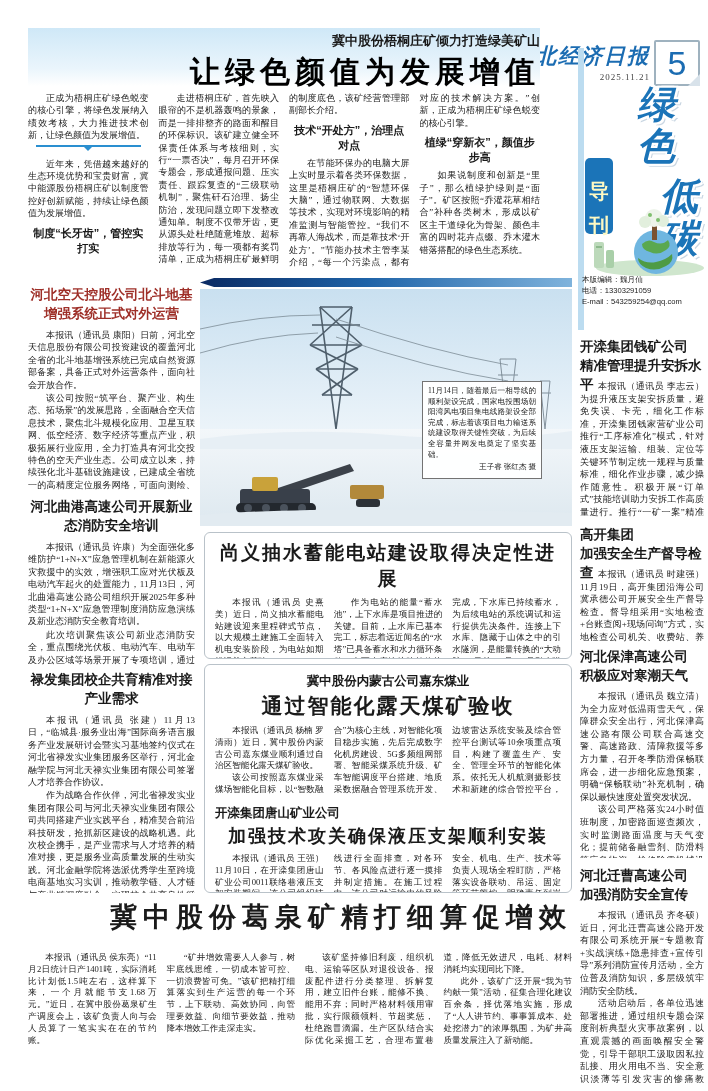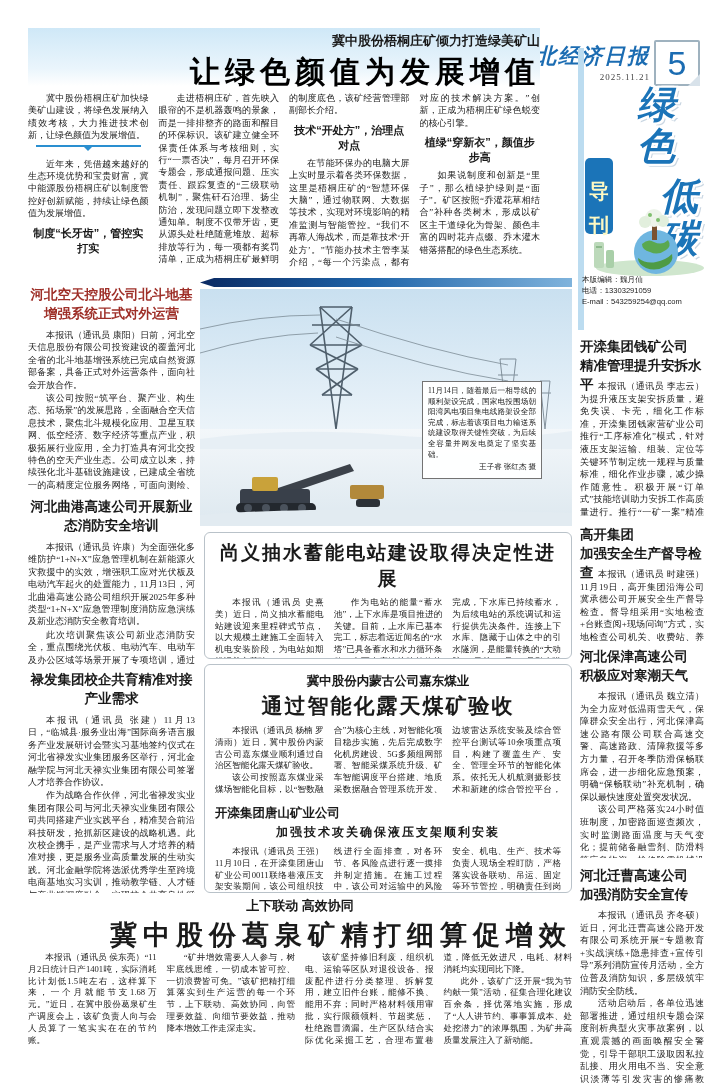--- a/index.html
+++ b/index.html
@@ -83,21 +83,21 @@
   </div>
   <div class="page-no" data-name="page-number-box">
     <span data-name="page-number">5</span>
   </div>
 
   <div class="lead" data-name="lead-article-header">
     <div class="lead-kicker" data-name="lead-kicker">冀中股份梧桐庄矿倾力打造绿美矿山</div>
     <div class="lead-title" data-name="lead-headline">让绿色颜值为发展增值</div>
   </div>
   <div class="lead-body" data-name="lead-article-body">
-      <p data-name="paragraph">冀中股份梧桐庄矿加快绿美矿山建设，将绿色发展纳入绩效考核，大力推进技术创新，让绿色颜值为发展增值。</p>
+      <p data-name="paragraph">正成为梧桐庄矿绿色蜕变的核心引擎，将绿色发展纳入绩效考核，大力推进技术创新，让绿色颜值为发展增值。</p>
       <div class="chevron" data-name="wave-divider-icon"></div>
       <p data-name="paragraph">近年来，凭借越来越好的生态环境优势和宝贵财富，冀中能源股份梧桐庄矿以制度管控好创新赋能，持续让绿色颜值为发展增值。</p>
       <div class="colsub" data-name="sub-headline">制度“长牙齿”，管控实打实</div>
       <p data-name="paragraph">走进梧桐庄矿，首先映入眼帘的不是机器轰鸣的景象，而是一排排整齐的路面和醒目的环保标识。该矿建立健全环保责任体系与考核细则，实行“一票否决”，每月召开环保专题会，形成通报问题、压实责任、跟踪复查的“三级联动机制”，聚焦矸石治理、扬尘防治，发现问题立即下发整改通知单。制度不仅带牙齿，更从源头处杜绝随意堆放、超标排放等行为，每一项都有奖罚清单，正成为梧桐庄矿最鲜明的制度底色，该矿经营管理部副部长介绍。</p>
       <div class="colsub" data-name="sub-headline">技术“开处方”，治理点对点</div>
       <p data-name="paragraph">在节能环保办的电脑大屏上实时显示着各类环保数据，这里是梧桐庄矿的“智慧环保大脑”，通过物联网、大数据等技术，实现对环境影响的精准监测与智能管控。“我们不再靠人海战术，而是靠技术‘开处方’。”节能办技术主管李某介绍，“每一个污染点，都有对应的技术解决方案。”创新，正成为梧桐庄矿绿色蜕变的核心引擎。</p>
       <div class="colsub" data-name="sub-headline">植绿“穿新衣”，颜值步步高</div>
       <p data-name="paragraph">如果说制度和创新是“里子”，那么植绿护绿则是“面子”。矿区按照“乔灌花草相结合”补种各类树木，形成以矿区主干道绿化为骨架、颜色丰富的四时花卉点缀、乔木灌木错落搭配的绿色生态系统。</p>
     </div>
 
@@ -184,28 +184,27 @@
   </div>
 
   <div class="mbox" style="left:204px;top:664px;width:368px;height:229px;" data-name="article-box-jiadong-tangshan">
     <div class="mid-kicker" data-name="article-kicker-jiadong">冀中股份内蒙古公司嘉东煤业</div>
     <div class="mid-title" style="font-size:21px;" data-name="article-headline-jiadong">通过智能化露天煤矿验收</div>
     <div class="cols3" style="height:74px;" data-name="article-body-jiadong">
         <p data-name="paragraph">本报讯（通讯员 杨楠 罗清雨）近日，冀中股份内蒙古公司嘉东煤业顺利通过自治区智能化露天煤矿验收。</p>
         <p data-name="paragraph">该公司按照嘉东煤业采煤场智能化目标，以“智数融合”为核心主线，对智能化项目稳步实施，先后完成数字化机房建设、5G多频组网部署、智能采煤系统升级、矿车智能调度平台搭建、地质采数据融合管理系统开发、边坡雷达系统安装及综合管控平台测试等10余项重点项目，构建了覆盖生产、安全、管理全环节的智能化体系。依托无人机航测摄影技术和新建的综合管控平台，实现了多业务系统集中管控，通过“人、机、事”多源数据的实时融合与智能分析，形成了矿区“一张图”指挥管理模式；智能调度系统有效降低了设备损耗与安全事故率，综合管控平台显著提升了管理效率，数据融合平台为生产决策提供了有力支撑，全面实现了“少人、安全、降本、增效”的建设目标。</p>
       </div>
     <div class="mid-kicker leftal" style="margin-top:6px;" data-name="article-kicker-tangshan">开滦集团唐山矿业公司</div>
-    <div class="mid-title" style="font-size:12px;" data-name="article-headline-tangshan">加强技术攻关确保液压支架顺利安装</div>
+    <div class="mid-title" style="font-size:18px;" data-name="article-headline-tangshan">加强技术攻关确保液压支架顺利安装</div>
     <div class="cols3" style="height:66px;" data-name="article-body-tangshan">
         <p data-name="paragraph">本报讯（通讯员 王强）11月10日，在开滦集团唐山矿业公司0011联络巷液压支架安装期间，该公司组织技术团队集中攻关，对运输路线进行全面排查，对各环节、各风险点进行逐一摸排并制定措施。在施工过程中，该公司对运输中的风险点制定专项治理措施，做到安全、机电、生产、技术等负责人现场全程盯防，严格落实设备联动、吊运、固定等环节管控，明确责任到岗全程护航。</p>
       </div>
   </div>
 
   <div style="position:absolute;left:28px;top:897px;width:544px;" data-name="article-header-gequan">
-    <div class="bottom-kicker" data-name="article-kicker-gequan">上下联动  高效协同</div>
     <div class="bottom-title" data-name="article-headline-gequan">冀中股份葛泉矿精打细算促增效</div>
   </div>
   <div class="cols4" style="position:absolute;left:28px;top:952px;width:544px;height:133px;" data-name="article-body-gequan">
       <p data-name="paragraph">本报讯（通讯员 侯东亮）“11月2日统计日产1401吨，实际消耗比计划低1.5吨左右，这样算下来，一个月就能节支1.68万元。”近日，在冀中股份葛泉矿生产调度会上，该矿负责人向与会人员算了一笔实实在在的节约账。</p>
       <p data-name="paragraph">“矿井增效需要人人参与，树牢底线思维，一切成本皆可控、一切浪费皆可免。”该矿把精打细算落实到生产运营的每一个环节，上下联动、高效协同，向管理要效益、向细节要效益，推动降本增效工作走深走实。</p>
       <p data-name="paragraph">该矿坚持修旧利废，组织机电、运输等区队对退役设备、报废配件进行分类整理、拆解复用，建立旧件台账，能修不换、能用不弃；同时严格材料领用审批，实行限额领料、节超奖惩，杜绝跑冒滴漏。生产区队结合实际优化采掘工艺，合理布置巷道，降低无效进尺，电耗、材料消耗均实现同比下降。</p>
       <p data-name="paragraph">此外，该矿广泛开展“我为节约献一策”活动，征集合理化建议百余条，择优落地实施，形成了“人人讲节约、事事算成本、处处挖潜力”的浓厚氛围，为矿井高质量发展注入了新动能。</p>
     </div>
 
   <div class="side-strip" data-name="sidebar-strip"></div>

